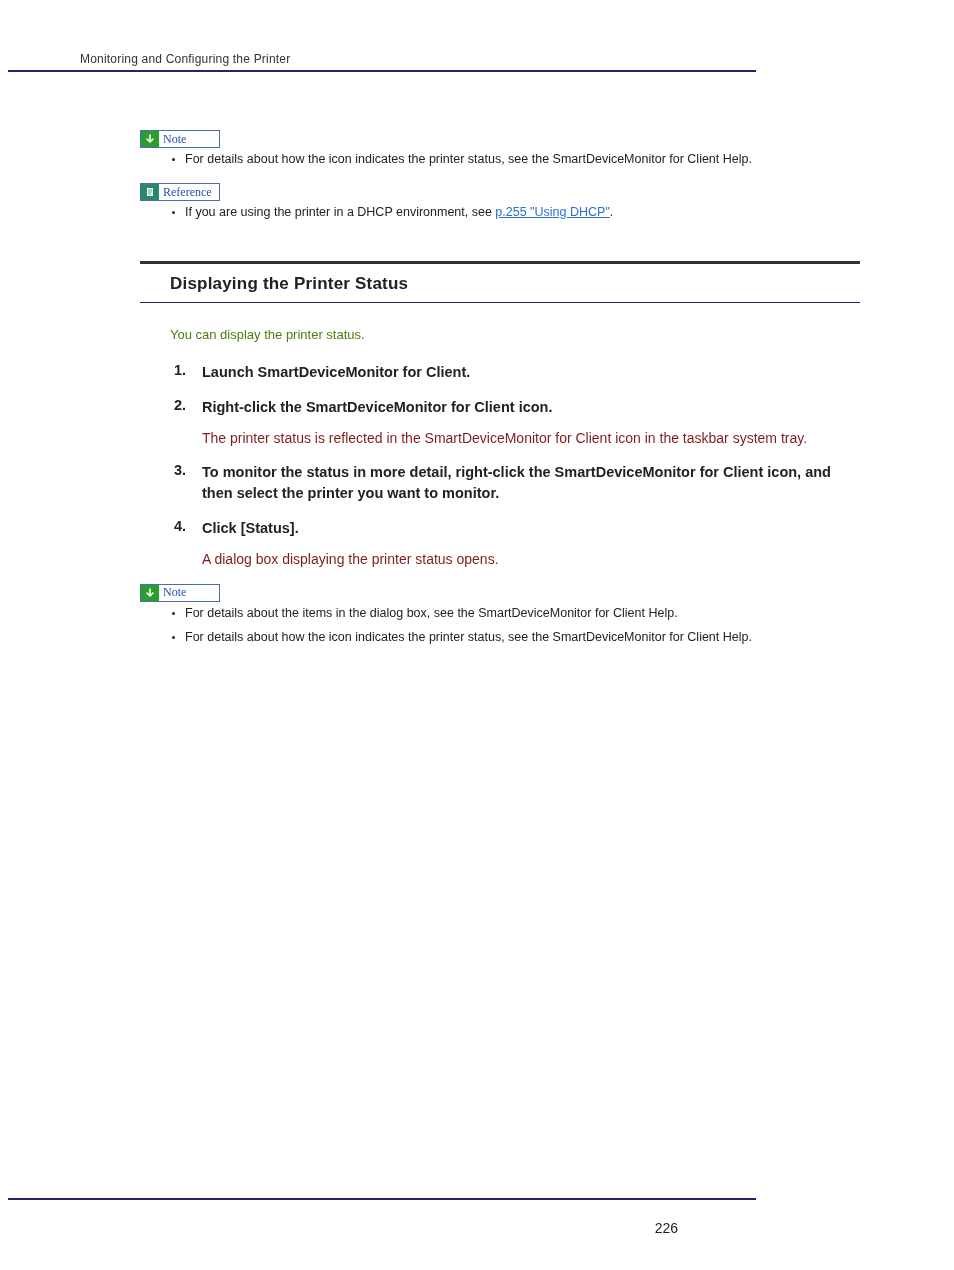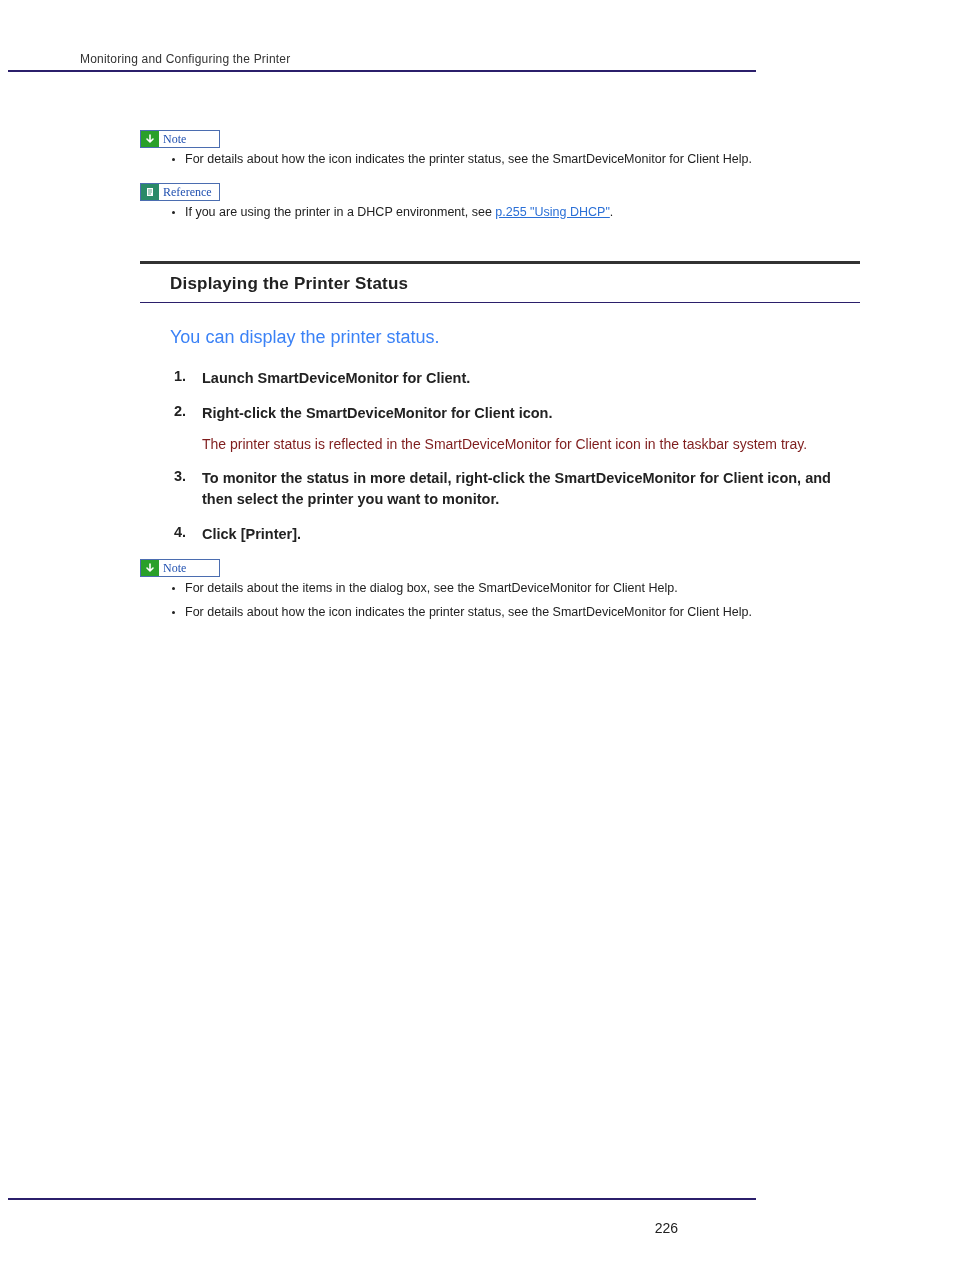--- a/index.html
+++ b/index.html
@@ -15,21 +15,21 @@
   .ref-ico  { background: #2a8a68; }
   .ico-svg { width: 12px; height: 12px; display: block; }
   .bullet-list { list-style: disc; padding-left: 45px; }
   .bullet-list li { font-size: 12.5px; line-height: 1.6; margin-bottom: 4px; color: #222; }
   .bullet-list li::marker { font-size: 10px; }
   .link { color: #2a6fd6; text-decoration: underline; }
   .sec-gap { height: 35px; }
   .sec-rule-thick { height: 0; border-top: 3px solid #323232; margin-bottom: 2px; }
   .sec-title { font-size: 17px; font-weight: 700; color: #222; margin: 10px 0 8px 30px; letter-spacing: 0.2px; }
   .sec-rule-thin { height: 0; border-top: 1px solid #2b1f6b; }
-  .body-p { font-size: 18px; margin: 24px 0 16px 30px; color: #3b82f6; }
+  .body-p { font-size: 13px; margin: 24px 0 16px 30px; color: #4d7c0f; }
   .body-sub { font-size: 14px; margin: 10px 0 12px 62px; color: #7f1d1d; line-height: 1.45; }
   ol.steps { counter-reset: stepn; list-style: none; margin-left: 34px; margin-top: 20px; }
   ol.steps > li { position: relative; padding-left: 28px; margin-bottom: 14px; }
   ol.steps > li::before { counter-increment: stepn; content: counter(stepn) "."; position: absolute; left: 0; top: 0; font-weight: 700; font-size: 14.5px; }
   .step-head { font-weight: 700; font-size: 14.5px; line-height: 1.45; }
   .footer-rule { position: absolute; bottom: 70px; left: 8px; right: 8px; height: 0; border-top: 2px solid #2b1f6b; }
   .page-num { position: absolute; bottom: 34px; right: 86px; font-size: 14px; color: #222; }
 </style>
 </head>
 <body>
@@ -87,21 +87,22 @@
         <div class="step-head">Launch SmartDeviceMonitor for Client.</div>
       </li>
       <li>
         <div class="step-head">Right-click the SmartDeviceMonitor for Client icon.</div>
         <div class="body-sub" style="margin-left:0">The printer status is reflected in the SmartDeviceMonitor for Client icon in the taskbar system tray.</div>
       </li>
       <li>
         <div class="step-head">To monitor the status in more detail, right-click the SmartDeviceMonitor for Client icon, and then select the printer you want to monitor.</div>
       </li>
       <li>
-        <div class="step-head">Click [Printer].</div>
+        <div class="step-head">Click [Status].</div>
+        <div class="body-sub" style="margin-left:0">A dialog box displaying the printer status opens.</div>
       </li>
     </ol>
 
     
     <div class="callout">
       <span class="ico-box note-ico">
         <svg class="ico-svg" viewBox="0 0 12 12">
             <path d="M6 2 L6 8 M3 6 L6 9 L9 6" stroke="#fff" stroke-width="1.6" fill="none" stroke-linecap="round" stroke-linejoin="round"></path>
           </svg>
       </span>

